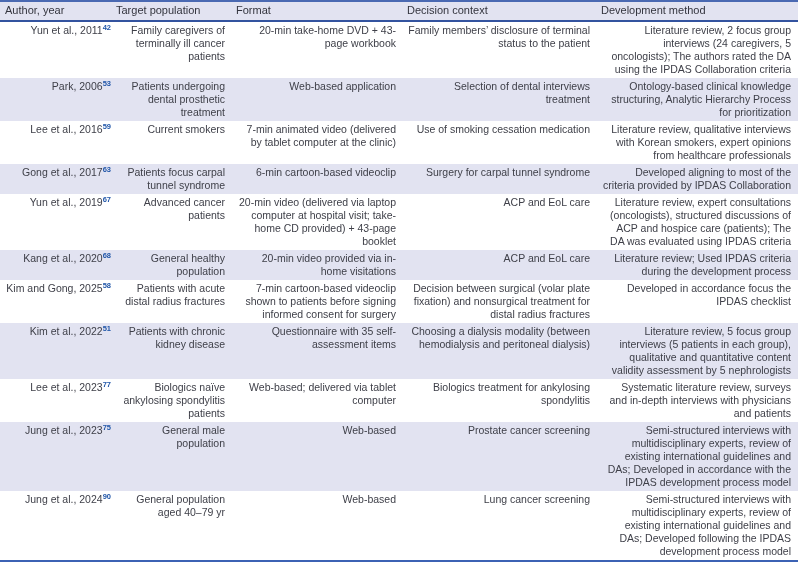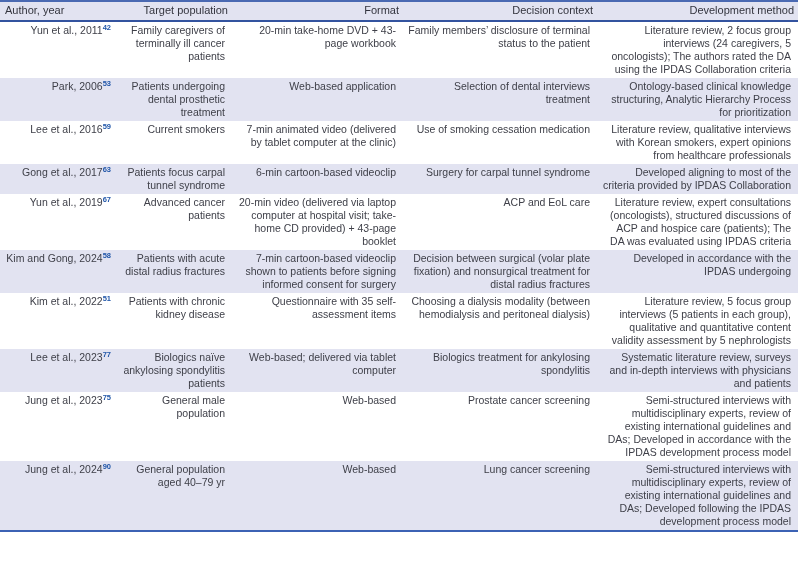--- a/index.html
+++ b/index.html
@@ -34,21 +34,21 @@
   col.c4{width:194px}
   col.c5{width:201px}
   thead th{
     background:var(--stripe);
     border-bottom:2px solid var(--header-rule);
     color:var(--header-text);
     font-size:11px;
     font-weight:400;
     line-height:13px;
     padding:2px 4px 3px 4px;
-    text-align:right;
+    text-align:left;
     vertical-align:middle;
   }
   thead th:first-child{text-align:left;padding-left:5px;}
   td{
     vertical-align:top;
     color:var(--text);
     font-size:10.5px;
     line-height:13px;
     padding:2px 7px 2px 5px;
     text-align:right;
@@ -120,27 +120,34 @@
   </tr>
 
   <tr>
     <td class="author"><span>Yun et al., 2019</span><sup class="ref">67</sup></td>
     <td>Advanced cancer patients</td>
     <td>20-min video (delivered via laptop computer at hospital visit; take-home CD provided) + 43-page booklet</td>
     <td>ACP and EoL care</td>
     <td>Literature review, expert consultations (oncologists), structured discussions of ACP and hospice care (patients); The DA was evaluated using IPDAS criteria</td>
   </tr>
 
+  <tr>
+    <td class="author"><span>Kang et al., 2020</span><sup class="ref">68</sup></td>
+    <td>General healthy population</td>
+    <td>20-min video provided via in-home visitations</td>
+    <td>ACP and EoL care</td>
+    <td>Literature review; Used IPDAS criteria during the development process</td>
+  </tr>
 
   <tr>
-    <td class="author"><span>Kim and Gong, 2024</span><sup class="ref">58</sup></td>
+    <td class="author"><span>Kim and Gong, 2025</span><sup class="ref">58</sup></td>
     <td>Patients with acute distal radius fractures</td>
     <td>7-min cartoon-based videoclip shown to patients before signing informed consent for surgery</td>
     <td>Decision between surgical (volar plate fixation) and nonsurgical treatment for distal radius fractures</td>
-    <td>Developed in accordance with the IPDAS undergoing</td>
+    <td>Developed in accordance focus the IPDAS checklist</td>
   </tr>
 
   <tr>
     <td class="author"><span>Kim et al., 2022</span><sup class="ref">51</sup></td>
     <td>Patients with chronic kidney disease</td>
     <td>Questionnaire with 35 self-assessment items</td>
     <td>Choosing a dialysis modality (between hemodialysis and peritoneal dialysis)</td>
     <td>Literature review, 5 focus group interviews (5 patients in each group), qualitative and quantitative content validity assessment by 5 nephrologists</td>
   </tr>
 

